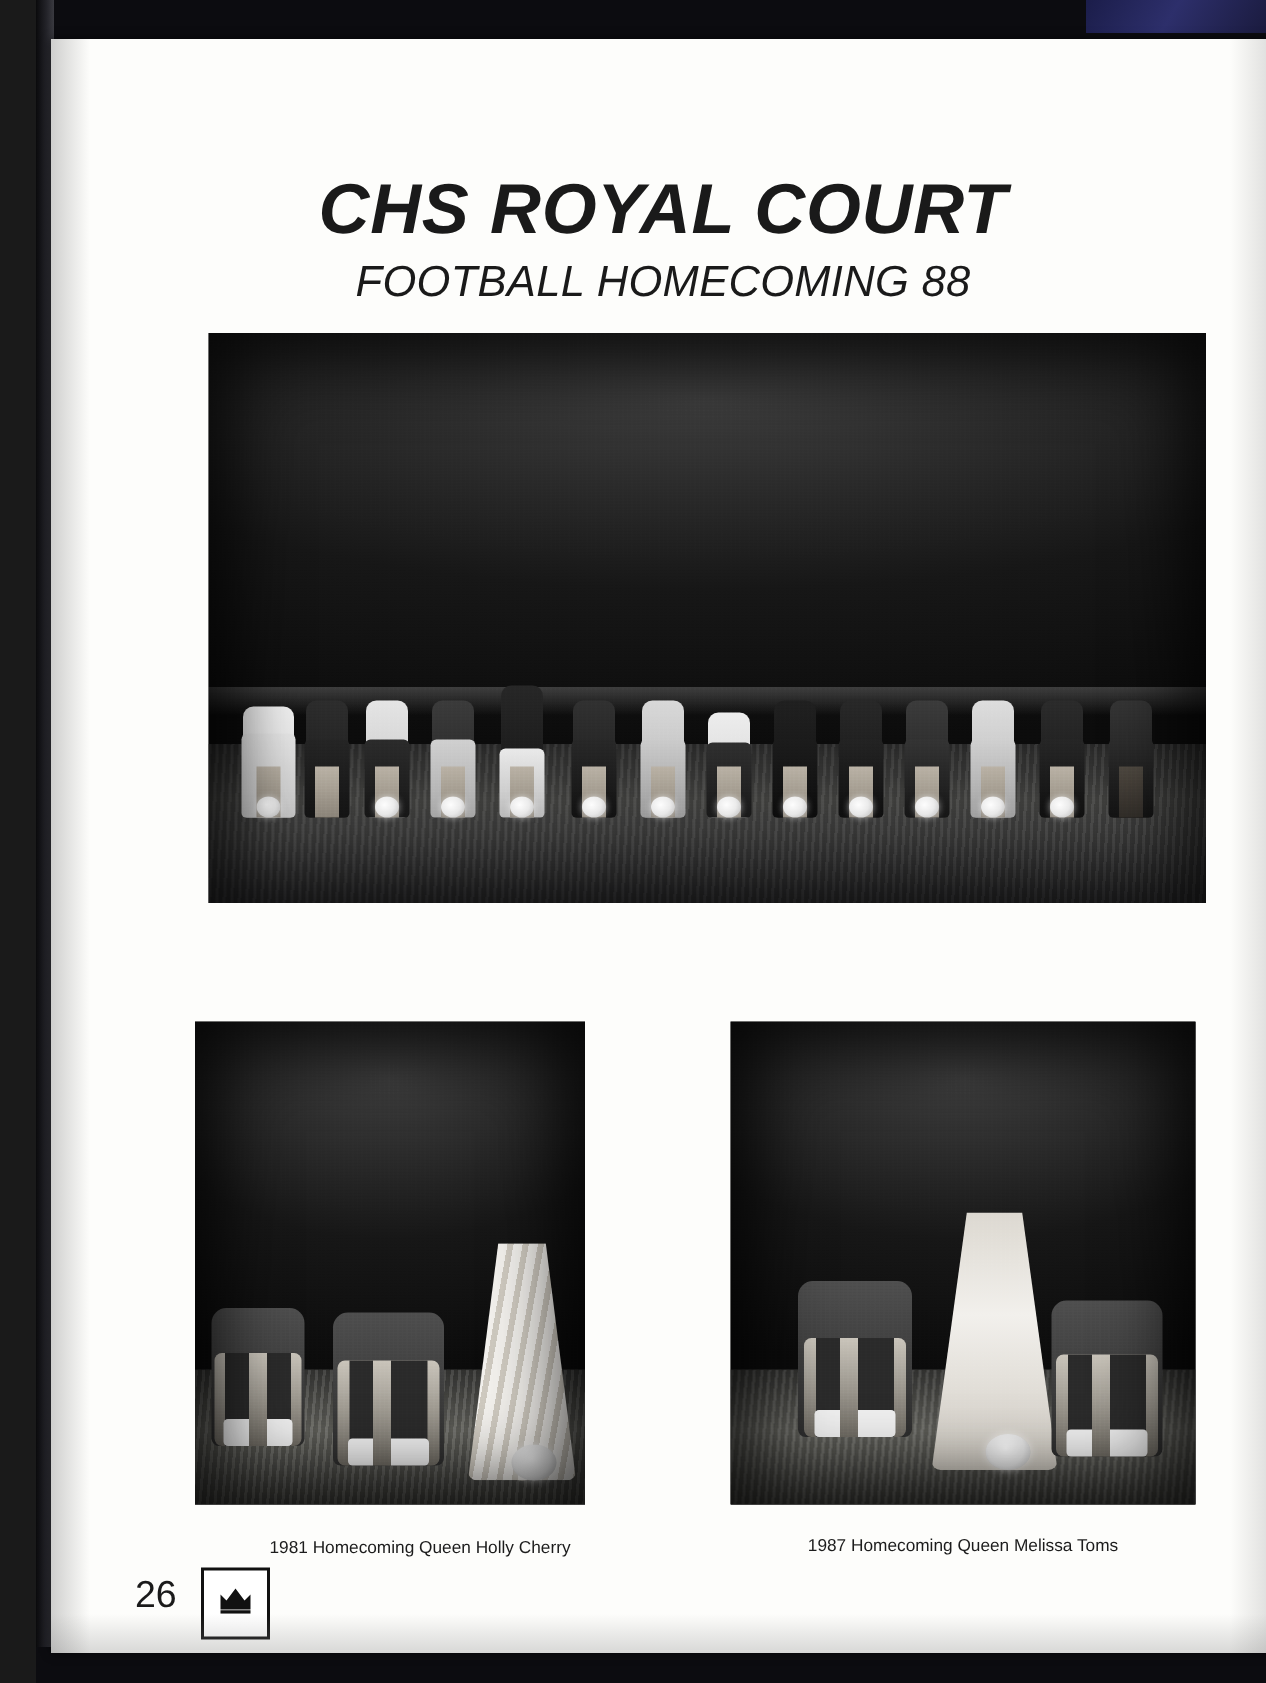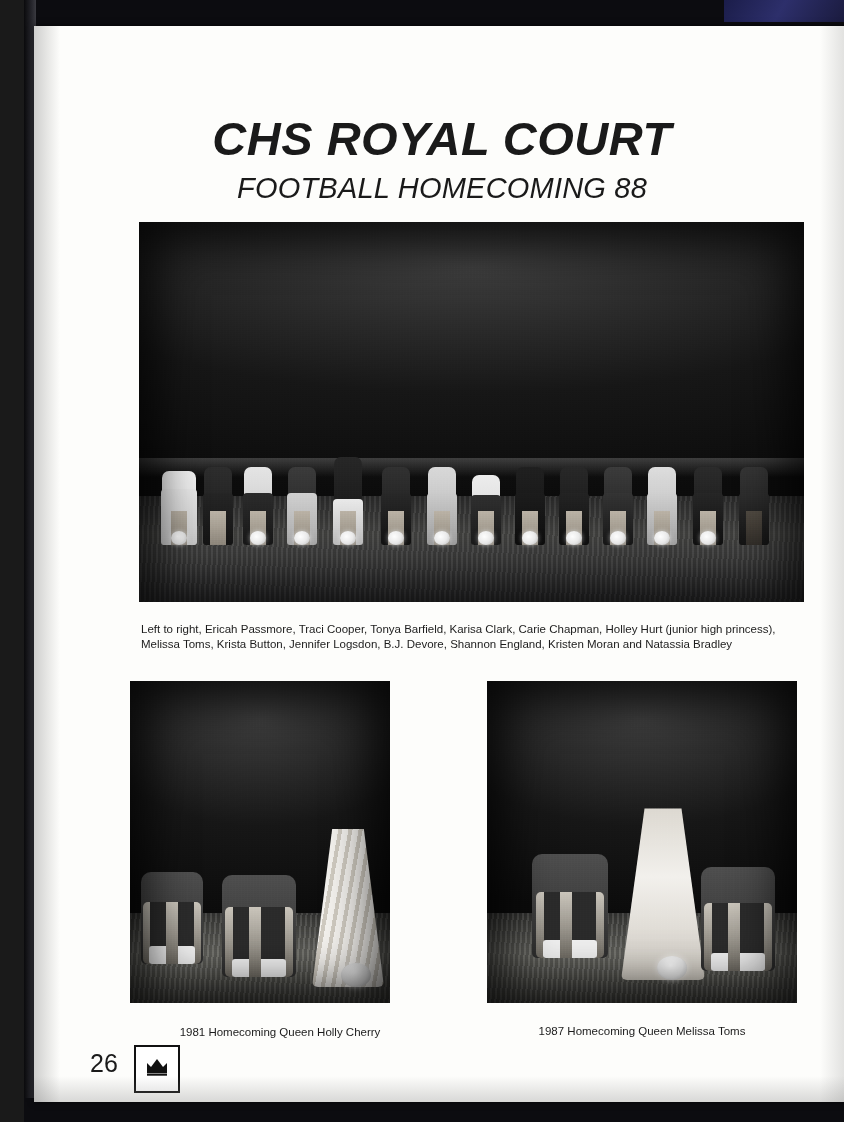--- a/index.html
+++ b/index.html
@@ -511,21 +511,20 @@
           <div class="head" style="background:#6a6258;"></div>
           <div class="torso" style="background:linear-gradient(to bottom,#343434,#1a1a1a);"></div>
           <div class="skirt" style="background:linear-gradient(to bottom,#2c2c2c,#131313);"></div>
           <div class="legs" style="background:linear-gradient(to bottom,#4e4840,#322e29);"></div>
         </div>
 
         <div class="ph-noise"></div>
         <div class="ph-vig"></div>
       </div>
 
-      <div class="caption-main">Left to right, Ericah Passmore, Traci Cooper, Tonya Barfield, Karisa Clark, Carie Chapman, Holley Hurt (junior high princess), Melissa Toms, Krista Button, Jennifer Logsdon, B.J. Devore, Shannon England, Kristen Moran and Natassia Bradley</div>
 
       <div class="photo photo-left">
         <div class="ph-bg"></div>
         <div class="ph-grass bright"></div>
 
         <div class="pl" style="left:6px; width:72px; bottom:12%;">
           <div class="helmetless-head"></div>
           <div class="jersey" style="font-size:24px;line-height:84px;">5</div>
           <div class="pants"></div>
           <div class="legs2"></div>

